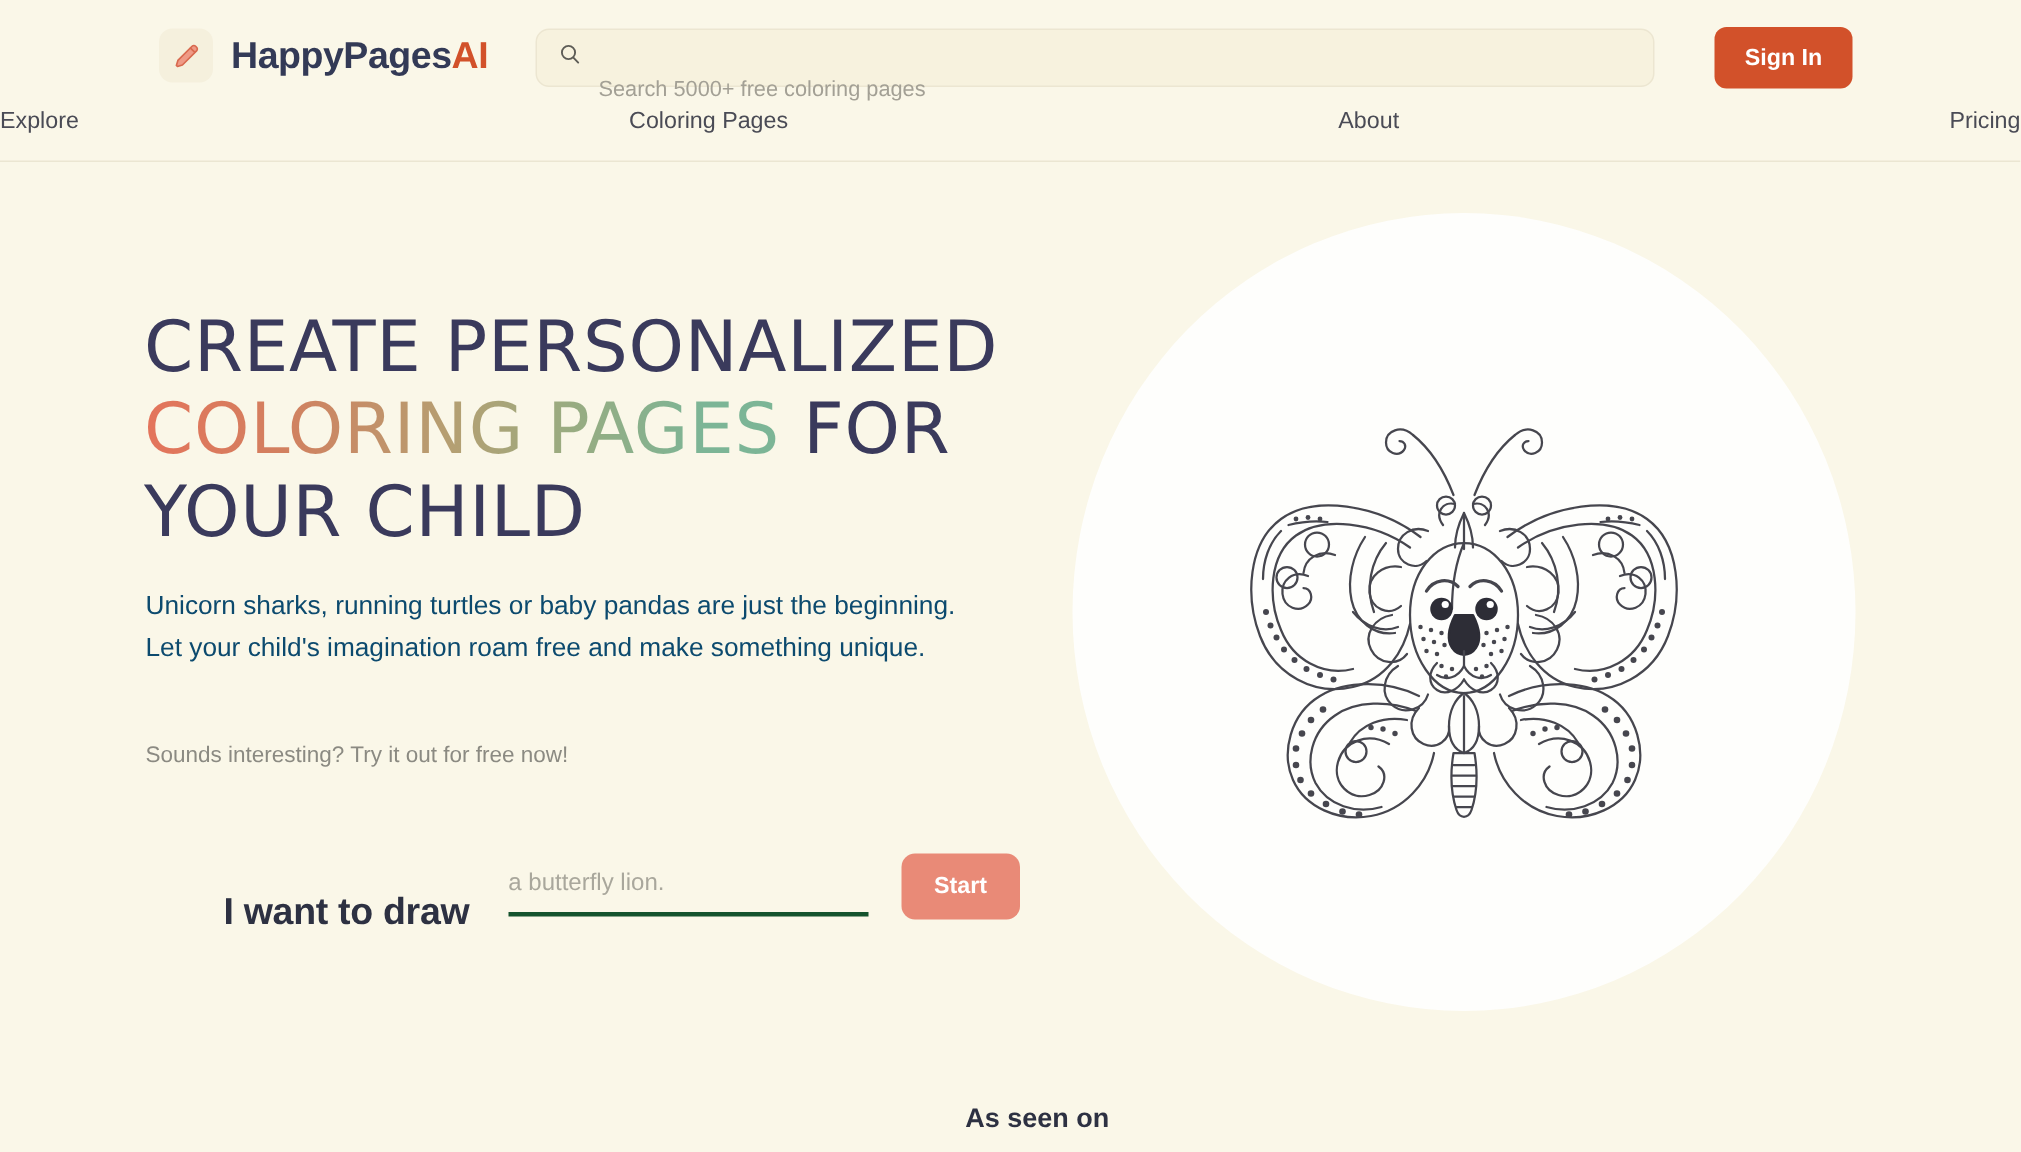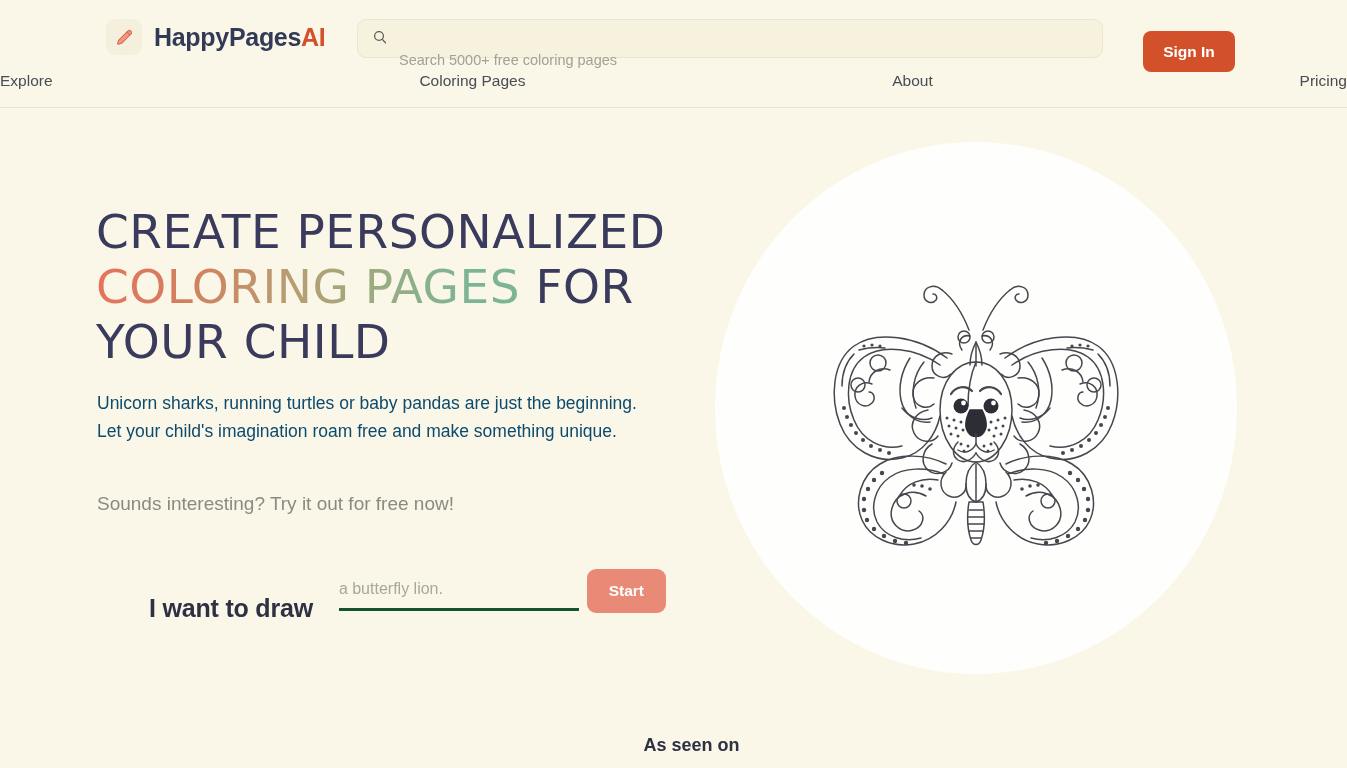--- a/index.html
+++ b/index.html
@@ -55,21 +55,20 @@
   .search-input::placeholder { color: #a3a095; }
 
   .signin-btn {
     position: absolute; left: 1143px; top: 18px;
     width: 92px; height: 41px;
     background: #d2512a; color: #fff;
     border: none; border-radius: 8px;
     font-family: "Liberation Sans", sans-serif;
     font-size: 15.5px; font-weight: 700;
     cursor: pointer;
-    margin-top: 13px;
   }
 
   .nav {
     position: absolute; top: 72px; left: 0; width: 1347px;
     display: flex; justify-content: space-between; align-items: center; gap: 36px;
   }
   .nav a {
     font-size: 15.5px; color: #4a4b55;
     text-decoration: none; cursor: pointer; white-space: nowrap;
   }
@@ -94,21 +93,21 @@
     -webkit-text-fill-color: transparent; color: transparent;
   }
 
   .sub1 {
     position: absolute; left: 97px; top: 280px;
     width: 560px;
     font-size: 17.5px; line-height: 28px; color: #0c4a6e;
   }
   .sub2 {
     position: absolute; left: 97px; top: 381px;
-    font-size: 19px; line-height: 28px; color: #8b8a82;
+    font-size: 15px; line-height: 28px; color: #8b8a82;
   }
 
   .cta-row {
     position: absolute; left: 149px; top: 449px;
     display: flex; align-items: center;
   }
   .cta-label {
     font-size: 25px; font-weight: 700; color: #2d3142;
     letter-spacing: -0.2px; white-space: nowrap;
     margin-right: 26px;
@@ -117,21 +116,21 @@
   .cta-field { position: relative; width: 240px; }
   .cta-input {
     width: 240px; height: 40px;
     border: none; border-bottom: 3px solid #14532d;
     background: transparent; outline: none;
     font-family: "Liberation Sans", sans-serif;
     font-size: 16px; color: #9d9c92;
   }
   .cta-input::placeholder { color: #a9a79c; }
   .start-btn {
-    margin-left: 8px;
+    margin-left: 22px;
     width: 79px; height: 44px;
     background: #e98a77; color: #fff;
     border: none; border-radius: 9px;
     font-family: "Liberation Sans", sans-serif;
     font-size: 15.5px; font-weight: 700; cursor: pointer;
   }
 
   
   .art-circle {
     position: absolute; left: 715px; top: 33px;

